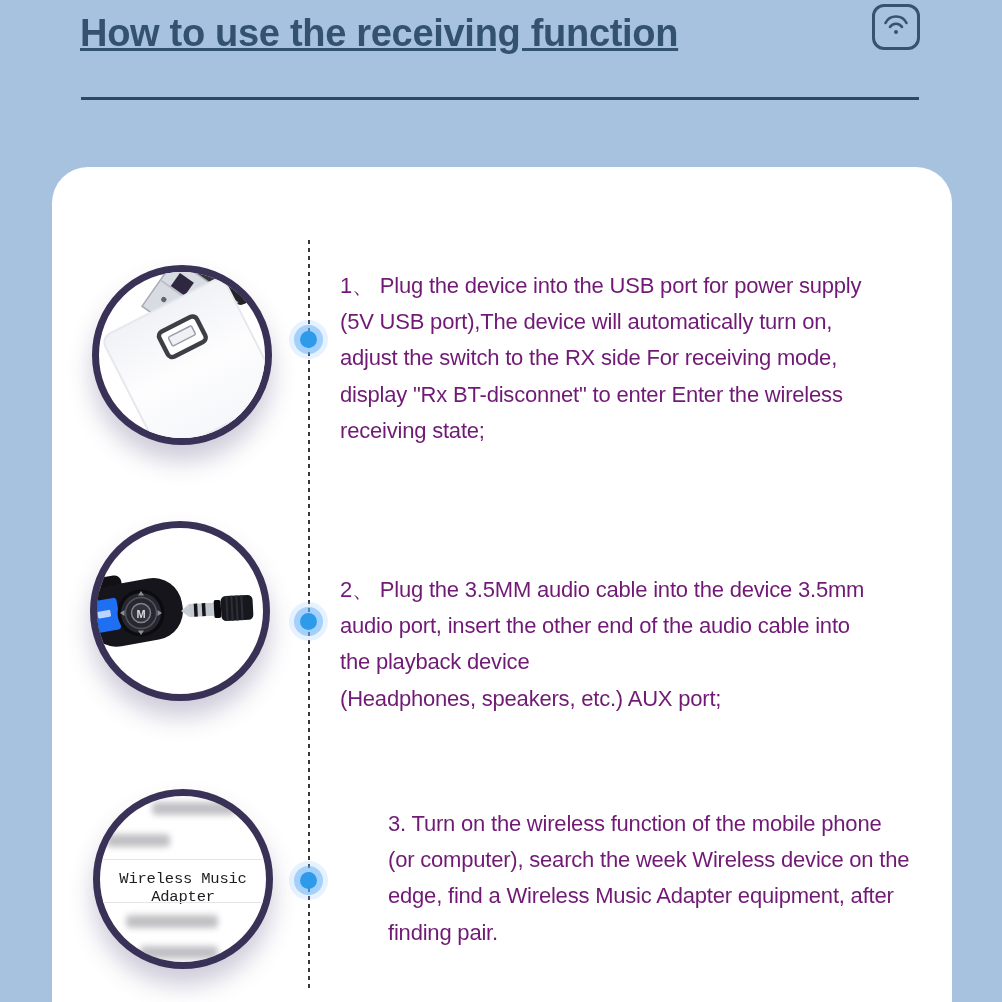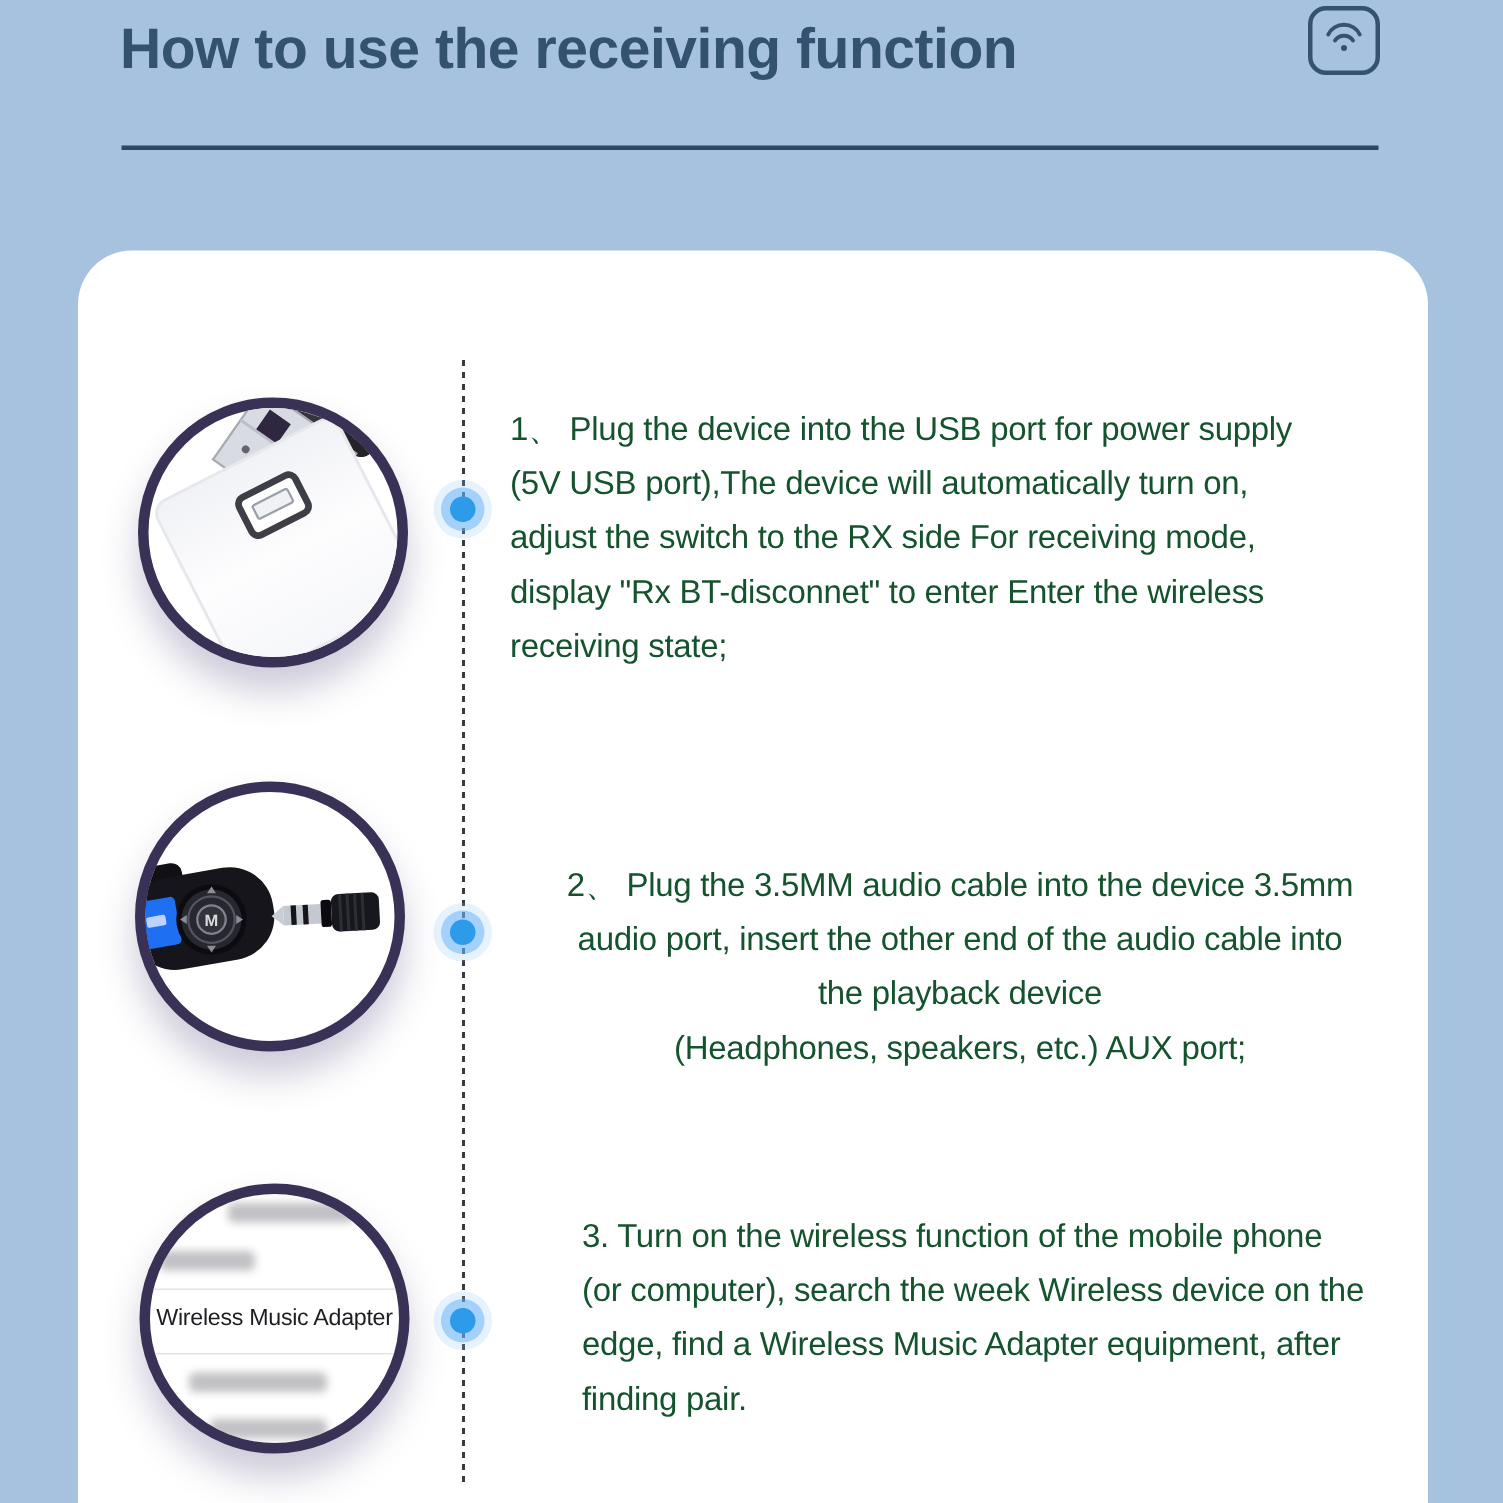--- a/index.html
+++ b/index.html
@@ -1,21 +1,21 @@
 <!DOCTYPE html>
 <html><head>
 <meta charset="utf-8">
 <style>
   html,body{margin:0;padding:0;}
   body{width:1002px;height:1002px;font-family:"Liberation Sans",sans-serif;}
   .page{position:relative;width:1002px;height:1002px;background:#a7c2df;overflow:hidden;}
 
   .page-title{
     position:absolute;left:80px;top:12px;margin:0;
-    font-size:38px;font-weight:700;letter-spacing:-0.3px;color:#33526f;
+    font-size:38px;font-weight:700;letter-spacing:-0.3px;color:#33526f;text-decoration:underline;
   }
   .wifi-badge{
     position:absolute;left:872px;top:4px;width:42px;height:40px;
     border:3px solid #35536f;border-radius:12px;
     display:flex;align-items:center;justify-content:center;background:transparent;
   }
   .title-underline{
     position:absolute;left:81px;top:97px;width:838px;height:3px;background:#2b4965;
   }
 
@@ -36,21 +36,21 @@
 
   .circle{
     position:absolute;width:166px;height:166px;border-radius:50%;
     border:7px solid #3a3157;background:#ffffff;overflow:hidden;
     box-shadow:0 16px 24px rgba(74,70,120,.28);
   }
   .circle svg{display:block;width:166px;height:166px;}
 
   .step-text{
     position:absolute;left:340px;width:600px;margin:0;
-    font-size:22px;line-height:36.2px;color:#14532d;
+    font-size:22px;line-height:36.2px;color:#701a75;
     white-space:pre-line;letter-spacing:-0.2px;
   }
 
   
   .c3-bar{
     position:absolute;height:13px;border-radius:4px;background:#97979d;
     filter:blur(3px);opacity:.6;
   }
   .c3-sep{position:absolute;left:-8px;width:182px;height:1px;background:#e4e4e8;}
   .c3-label{
@@ -139,38 +139,38 @@
         <rect x="117" y="72" width="7" height="18" rx="2" fill="#0b0b0f"></rect>
         <rect x="124" y="68.5" width="32" height="25" rx="5" fill="#17171e"></rect>
         <rect x="129" y="68.5" width="2" height="25" fill="#2e2e37"></rect>
         <rect x="134" y="68.5" width="2" height="25" fill="#2e2e37"></rect>
         <rect x="139" y="68.5" width="2" height="25" fill="#2e2e37"></rect>
         <rect x="144" y="68.5" width="2" height="25" fill="#2e2e37"></rect>
       </g>
     </svg>
   </div>
 
-  <div class="circle" style="left:93px;top:789px;">
+  <div class="circle" style="left:93px;top:789px;font-family:Liberation Mono, monospace;">
     <div style="position:relative;width:166px;height:166px;">
       <div class="c3-bar" style="top:6px;left:52px;width:84px;"></div>
       <div class="c3-bar" style="top:38px;left:6px;width:64px;"></div>
       <div class="c3-sep" style="top:63px;"></div>
       <div class="c3-label">Wireless Music Adapter</div>
       <div class="c3-sep" style="top:106px;"></div>
       <div class="c3-bar" style="top:119px;left:26px;width:92px;"></div>
       <div class="c3-bar" style="top:150px;left:40px;width:78px;"></div>
     </div>
   </div>
 
   <p class="step-text" style="top:268px;">1、 Plug the device into the USB port for power supply
 (5V USB port),The device will automatically turn on,
 adjust the switch to the RX side For receiving mode,
 display "Rx BT-disconnet" to enter Enter the wireless
 receiving state;</p>
-  <p class="step-text" style="top:572px;text-align:center;">2、 Plug the 3.5MM audio cable into the device 3.5mm
+  <p class="step-text" style="top:572px;">2、 Plug the 3.5MM audio cable into the device 3.5mm
 audio port, insert the other end of the audio cable into
 the playback device
 (Headphones, speakers, etc.) AUX port;</p>
   <p class="step-text" style="top:806px;margin-left:48px;">3. Turn on the wireless function of the mobile phone
 (or computer), search the week Wireless device on the
 edge, find a Wireless Music Adapter equipment, after
 finding pair.</p>
 
 </div>
 

